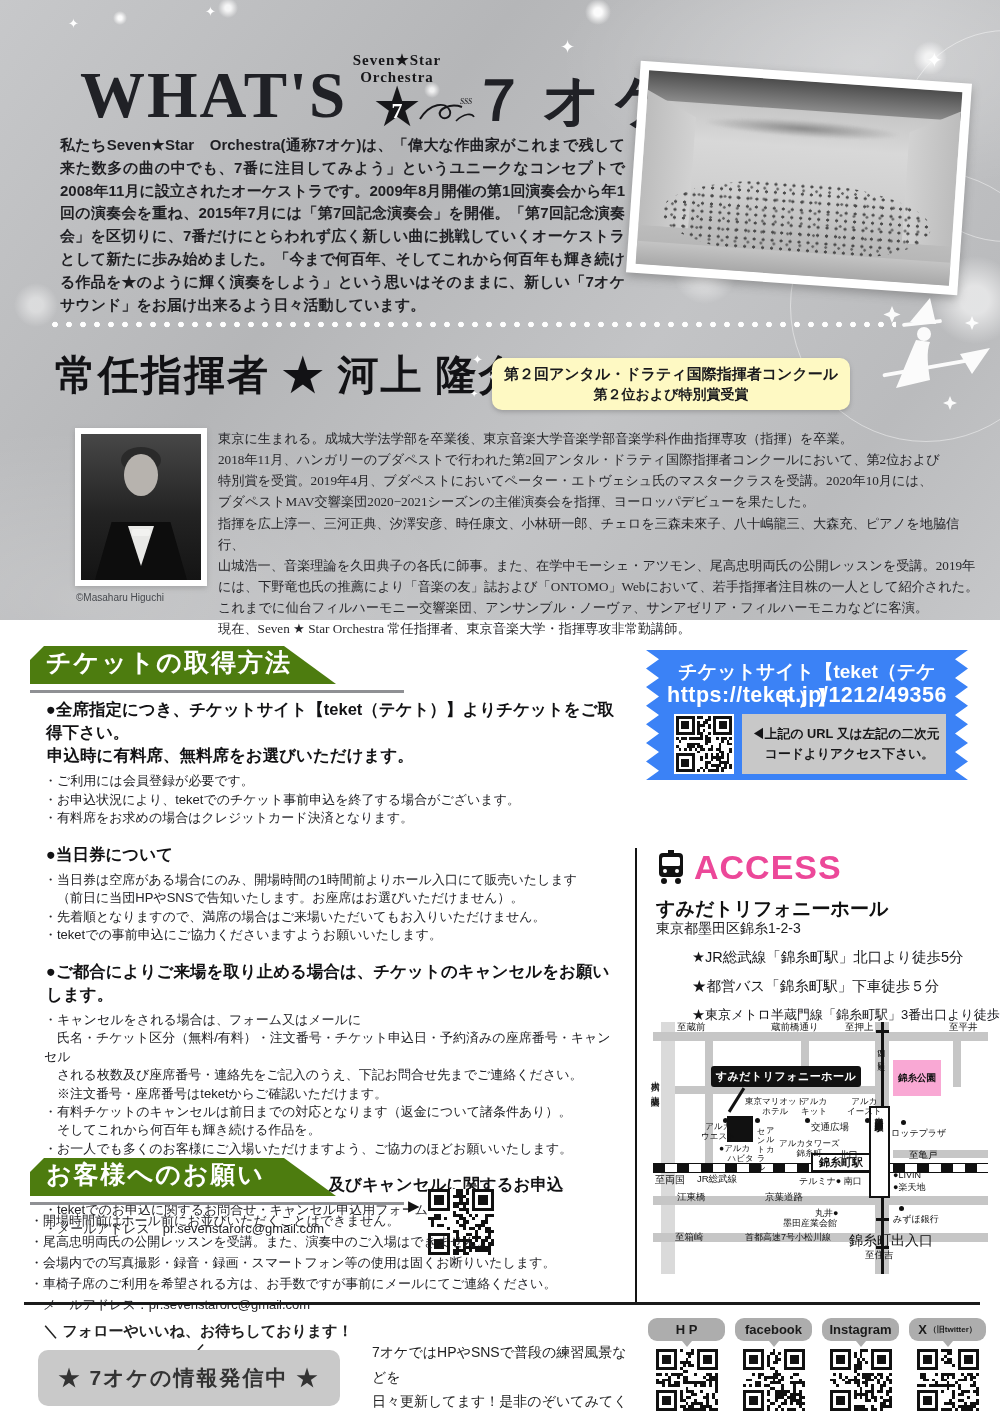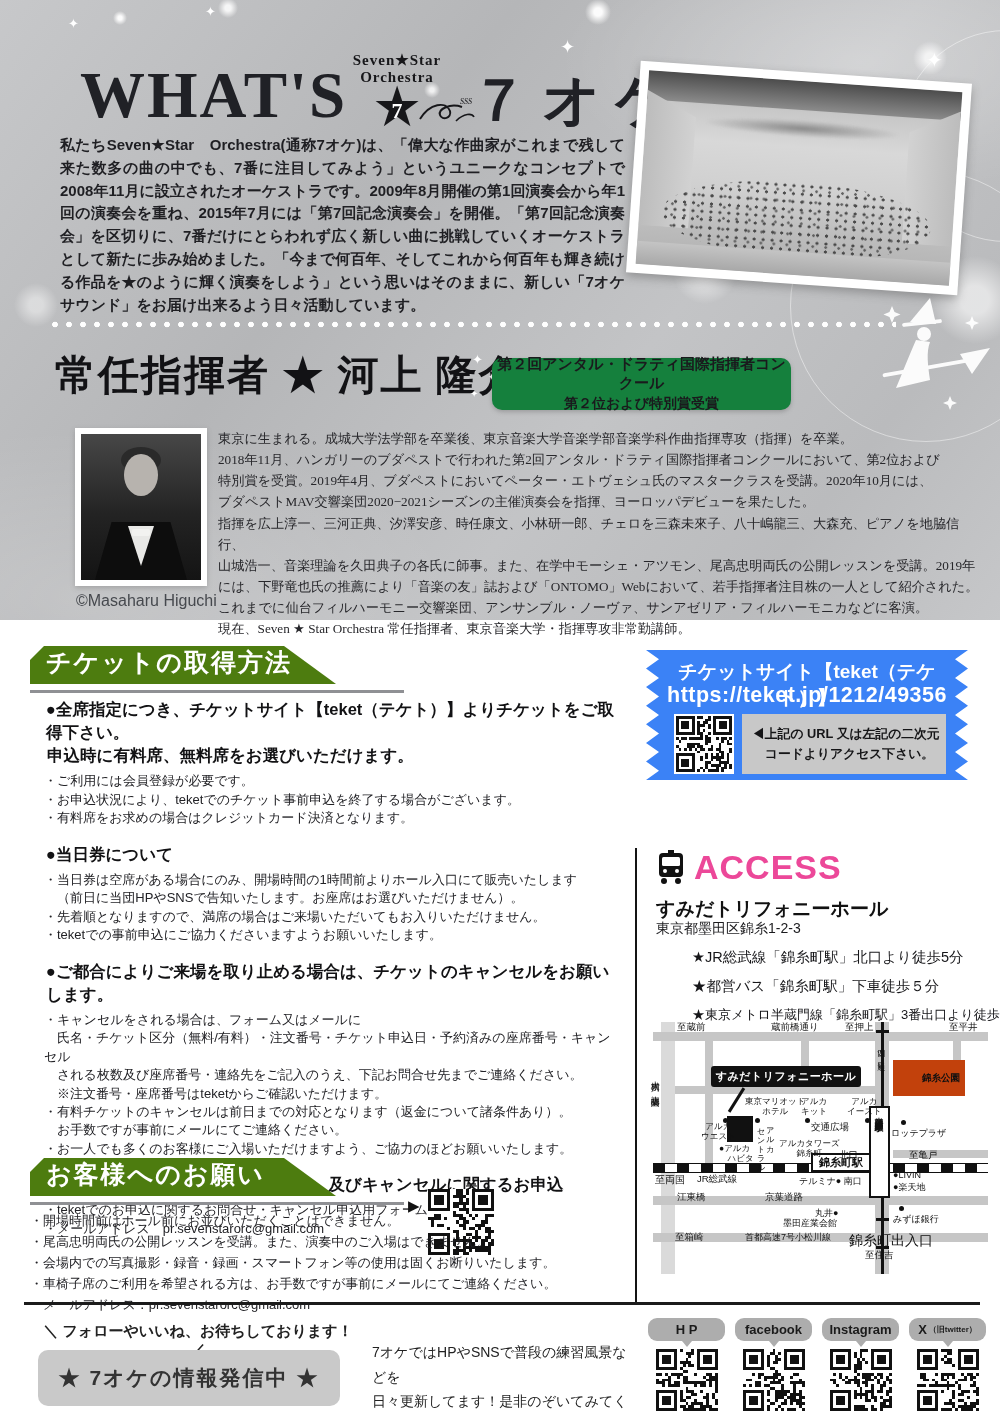--- a/index.html
+++ b/index.html
@@ -57,40 +57,40 @@
     background-size:9px 8px,13px 11px;background-position:0 0,4px 3px;opacity:.9;}
   .stage .floor{position:absolute;left:0;bottom:0;width:100%;height:12%;
     background:linear-gradient(180deg,#c4c4c4,#a8a8a8);}
   .dots-sep{position:absolute;left:48px;top:320px;width:848px;height:9px;
     background-image:radial-gradient(circle,#fff 2.6px,transparent 3.1px);
     background-size:14px 9px;background-repeat:repeat-x;}
   .witch{position:absolute;left:872px;top:296px;}
   
   .cond-head{position:absolute;left:55px;top:348px;font-family:"Liberation Serif",serif;
     font-weight:700;font-size:41px;color:#121215;letter-spacing:2px;}
-  .award{position:absolute;left:492px;top:358px;width:299px;height:52px;background:#15803d;
+  .award{position:absolute;left:492px;top:358px;width:358px;height:52px;background:#fef9c3;
     border-radius:10px;box-shadow:0 2px 4px rgba(90,90,90,.35);text-align:center;
     display:flex;flex-direction:column;justify-content:center;}
   .award .a1{font-size:15px;font-weight:700;color:#1a1a1d;}
   .award .a2{font-size:14px;font-weight:700;color:#1a1a1d;margin-top:2px;}
   .cond-photo{position:absolute;left:75px;top:428px;width:132px;height:158px;background:#fff;
     padding:6px;box-sizing:border-box;box-shadow:0 2px 5px rgba(90,90,90,.3);}
   .portrait{position:relative;width:100%;height:100%;overflow:hidden;
     background:linear-gradient(180deg,#474747 0%,#232323 55%,#141414 100%);}
   .portrait .head{position:absolute;left:50%;top:14%;width:34px;height:42px;border-radius:50%;
     transform:translateX(-50%);background:#b7b3ae;}
   .portrait .hair{position:absolute;left:50%;top:9%;width:40px;height:26px;border-radius:50%;
     transform:translateX(-50%);background:#2a2a2a;}
   .portrait .body{position:absolute;left:50%;bottom:0;width:92px;height:58px;
     transform:translateX(-50%);background:#0d0d0d;clip-path:polygon(18% 0,82% 0,100% 100%,0 100%);}
   .portrait .shirt{position:absolute;left:50%;bottom:14px;width:26px;height:40px;
     transform:translateX(-50%);background:#e8e8e6;clip-path:polygon(50% 100%,0 0,100% 0);}
   .portrait .tie{position:absolute;left:50%;bottom:44px;width:18px;height:7px;
     transform:translateX(-50%);background:#f2f2f0;border-radius:2px;}
-  .credit{position:absolute;left:76px;top:592px;font-size:16px;color:#46494e;}
+  .credit{position:absolute;left:76px;top:592px;font-size:10px;color:#46494e;}
   .bio{position:absolute;left:218px;top:428px;width:762px;
     font-family:"Liberation Serif",serif;font-size:13.2px;line-height:1.6;color:#27272b;}
   
   .sec-head{position:absolute;height:38px;background:#4d7c0f;color:#fff;
     display:flex;padding-left:16px;box-sizing:border-box;
     clip-path:polygon(14px 0,calc(100% - 52px) 0,100% 100%,0 100%,0 14px);}
   .sec-head span{font-size:25px;font-weight:700;letter-spacing:2px;}
   .sec-underline{position:absolute;height:3px;background:#8f9094;}
   
   .ticket-col{position:absolute;left:30px;top:698px;width:592px;}
@@ -132,22 +132,22 @@
     font-size:9px;color:#111;}
   .road{position:absolute;background:#c6c6c6;}
   .river{position:absolute;left:8px;top:0;width:14px;height:252px;background:#dadada;}
   .rail{position:absolute;left:0;top:141px;width:335px;height:8px;border-top:1px solid #111;
     border-bottom:1px solid #111;
     background:repeating-linear-gradient(90deg,#111 0 12px,#fff 12px 24px);}
   .metro{position:absolute;left:228px;top:0;width:3px;height:252px;background:#111;}
   .tick{position:absolute;background:#111;width:13px;height:3px;left:223px;}
   .mlabel{position:absolute;white-space:pre-line;line-height:1.15;}
   .vtext{writing-mode:vertical-rl;text-orientation:upright;letter-spacing:1px;}
-  .park{position:absolute;left:240px;top:38px;width:48px;height:36px;background:#c2410c;
-    display:flex;align-items:center;justify-content:center;font-size:9.5px;font-weight:700;color:#101010;padding-left:24px;}
+  .park{position:absolute;left:240px;top:38px;width:48px;height:36px;background:#f9a8d4;
+    display:flex;align-items:center;justify-content:center;font-size:9.5px;font-weight:700;color:#101010;}
   .hall-tag{position:absolute;left:58px;top:44px;width:150px;height:21px;background:#111;color:#fff;
     border-radius:3px;display:flex;align-items:center;justify-content:center;
     font-size:11px;font-weight:700;letter-spacing:.5px;}
   .hall-arrow{position:absolute;left:82px;top:64px;width:3px;height:28px;background:#111;
     transform:rotate(32deg);}
   .hall-bld{position:absolute;left:74px;top:94px;width:26px;height:26px;background:#111;}
   .stn{position:absolute;left:158px;top:131px;width:60px;height:19px;background:#fff;
     border:2px solid #111;box-sizing:border-box;display:flex;align-items:center;justify-content:center;
     font-size:11px;font-weight:700;}
   .hanzomon{position:absolute;left:216px;top:84px;width:21px;height:92px;background:#fff;
@@ -293,21 +293,21 @@
       </div>
     </div>
     <div class="blk">
       <div class="lead">●ご都合によりご来場を取り止める場合は、チケットのキャンセルをお願いします。</div>
       <div class="items">
         <div>・キャンセルをされる場合は、フォーム又はメールに</div>
         <div>　氏名・チケット区分（無料/有料）・注文番号・チケット申込日・予約済みの座席番号・キャンセル</div>
         <div>　される枚数及び座席番号・連絡先をご記入のうえ、下記お問合せ先までご連絡ください。</div>
         <div>　※注文番号・座席番号はteketからご確認いただけます。</div>
         <div>・有料チケットのキャンセルは前日までの対応となります（返金について諸条件あり）。</div>
-        <div>　お手数ですが事前にメールにてご連絡ください。</div>
+        <div>　そしてこれから何百年も輝き続ける作品を。</div>
         <div>・お一人でも多くのお客様にご入場いただけますよう、ご協力のほどお願いいたします。</div>
       </div>
     </div>
     <div class="blk blkD">
       <div class="lead">●teketでのお申込に関するお問合せ、及びキャンセルに関するお申込</div>
       <div class="items">
         <div>・teketでのお申込に関するお問合せ・キャンセル申込用フォーム</div>
         <div>・メールアドレス　pr.sevenstarorc@gmail.com</div>
       </div>
       <div class="form-arrow">▶</div>

